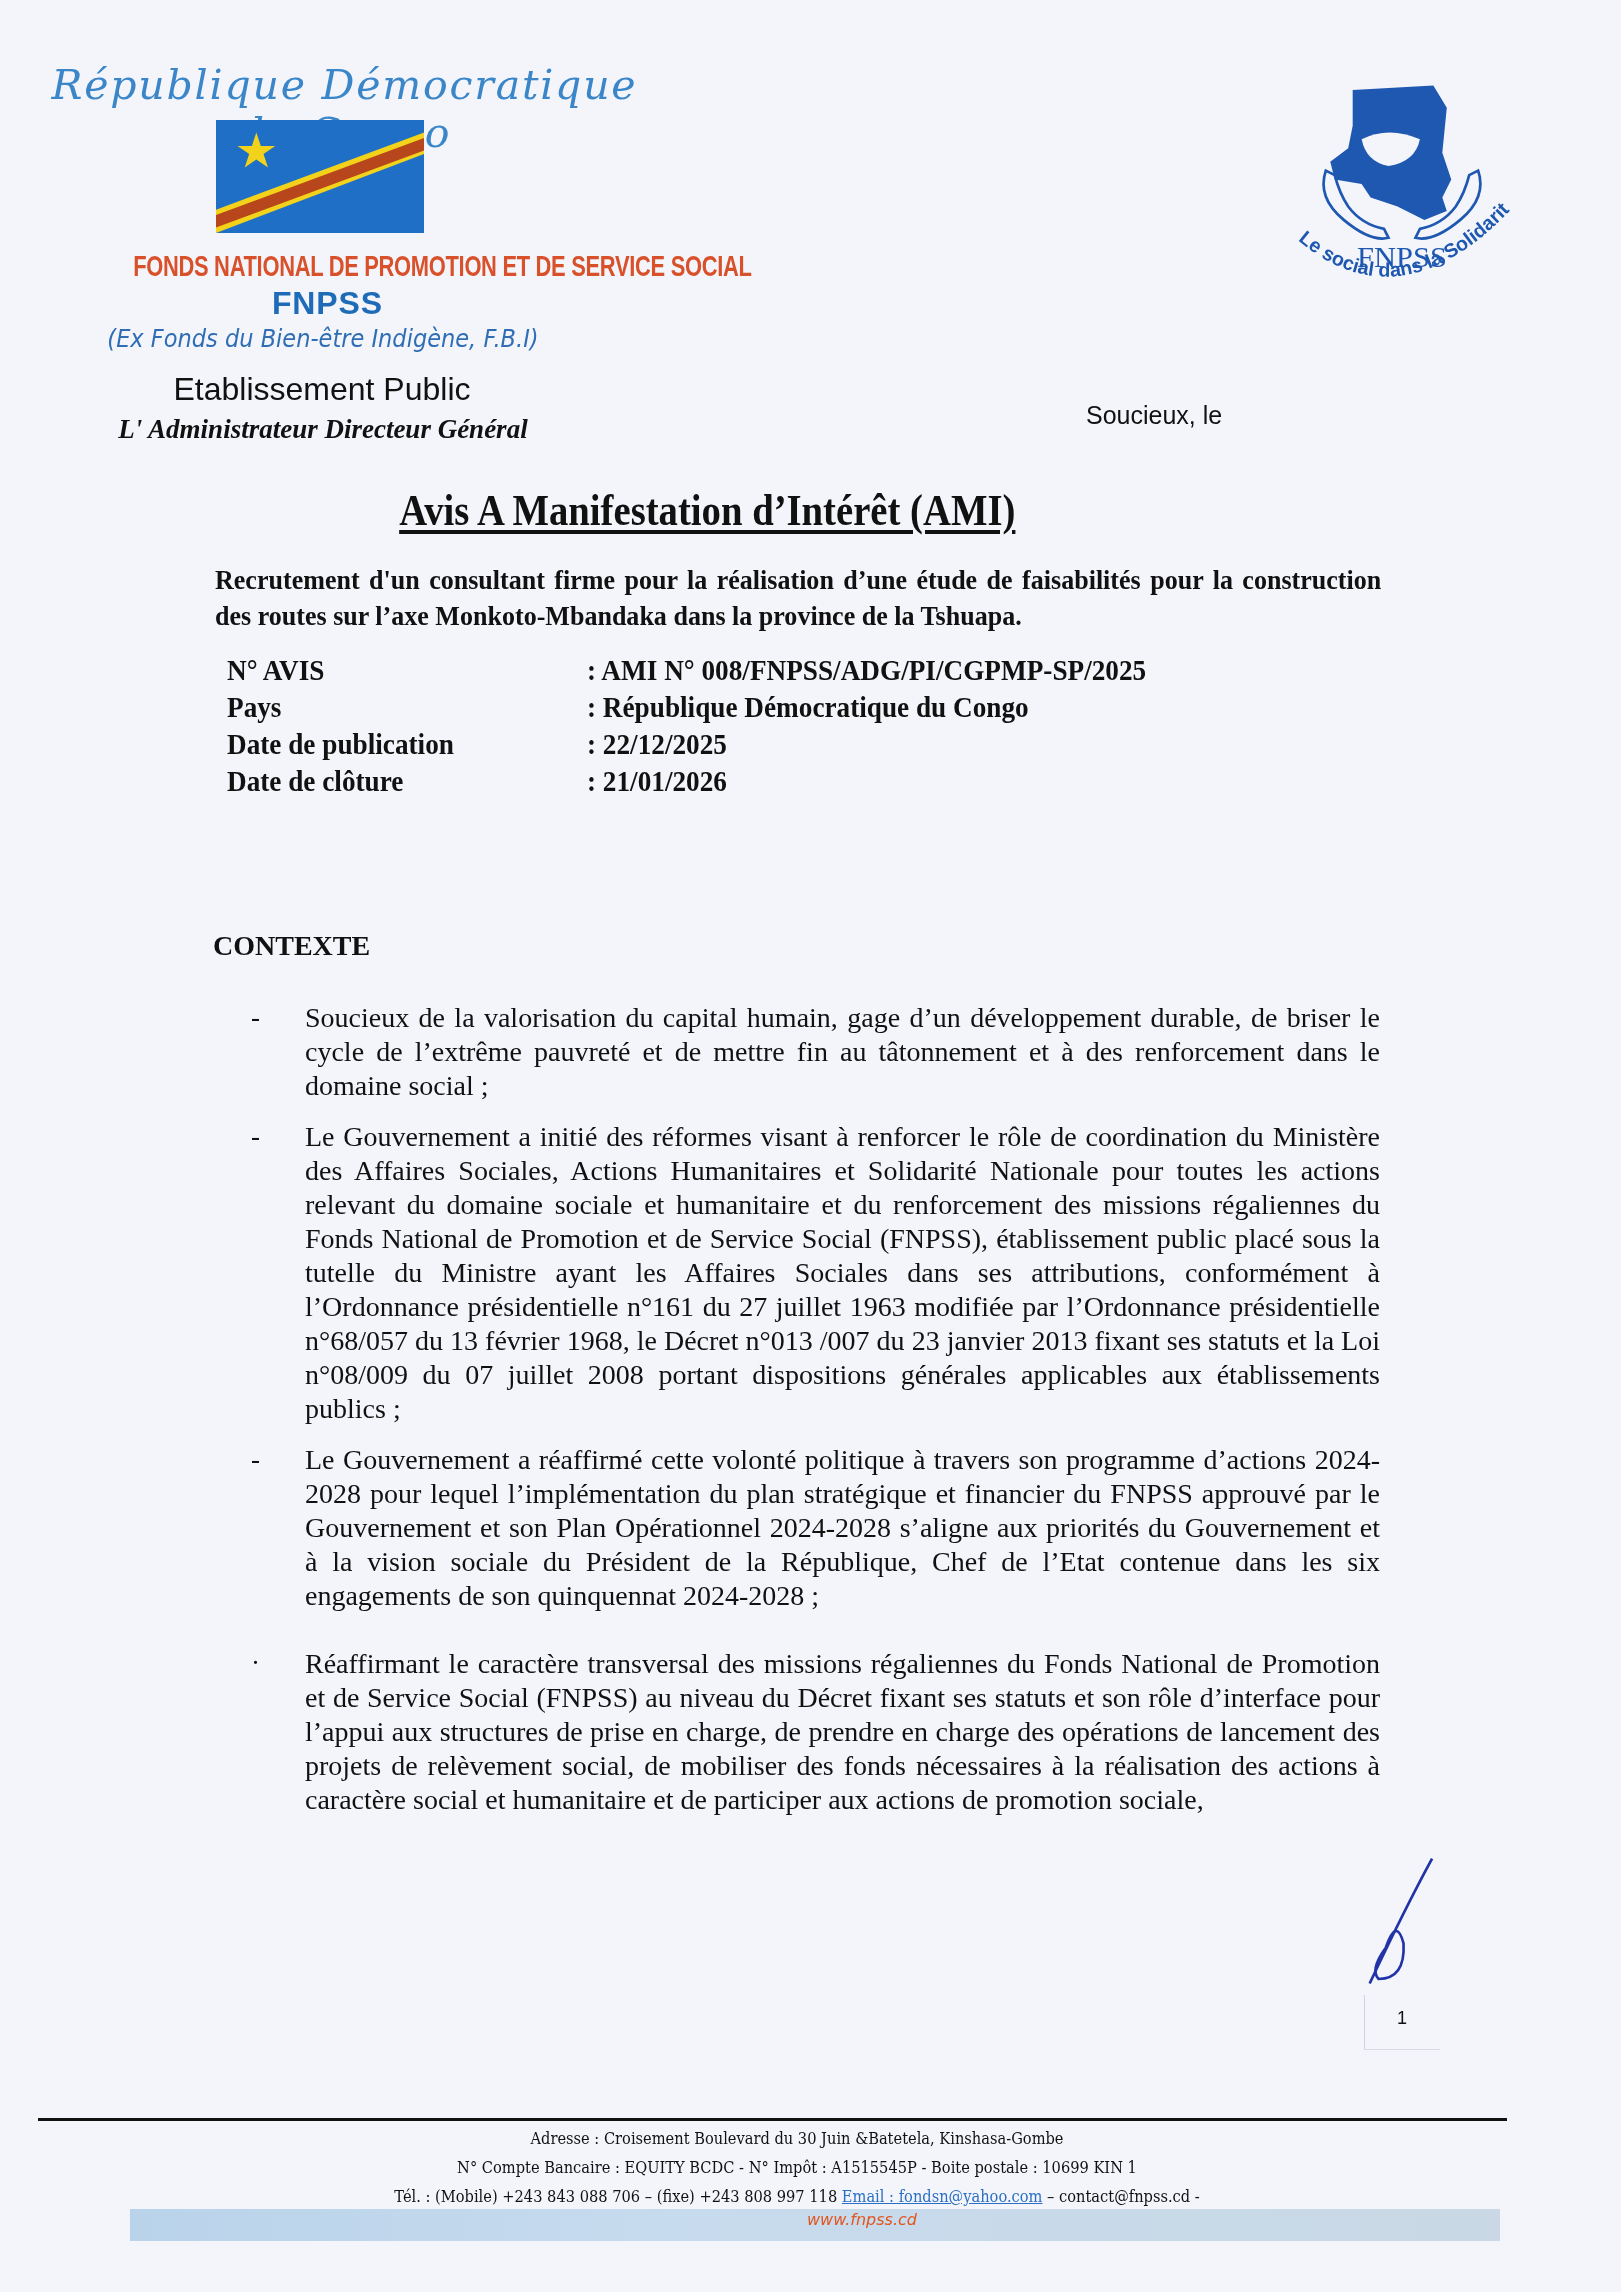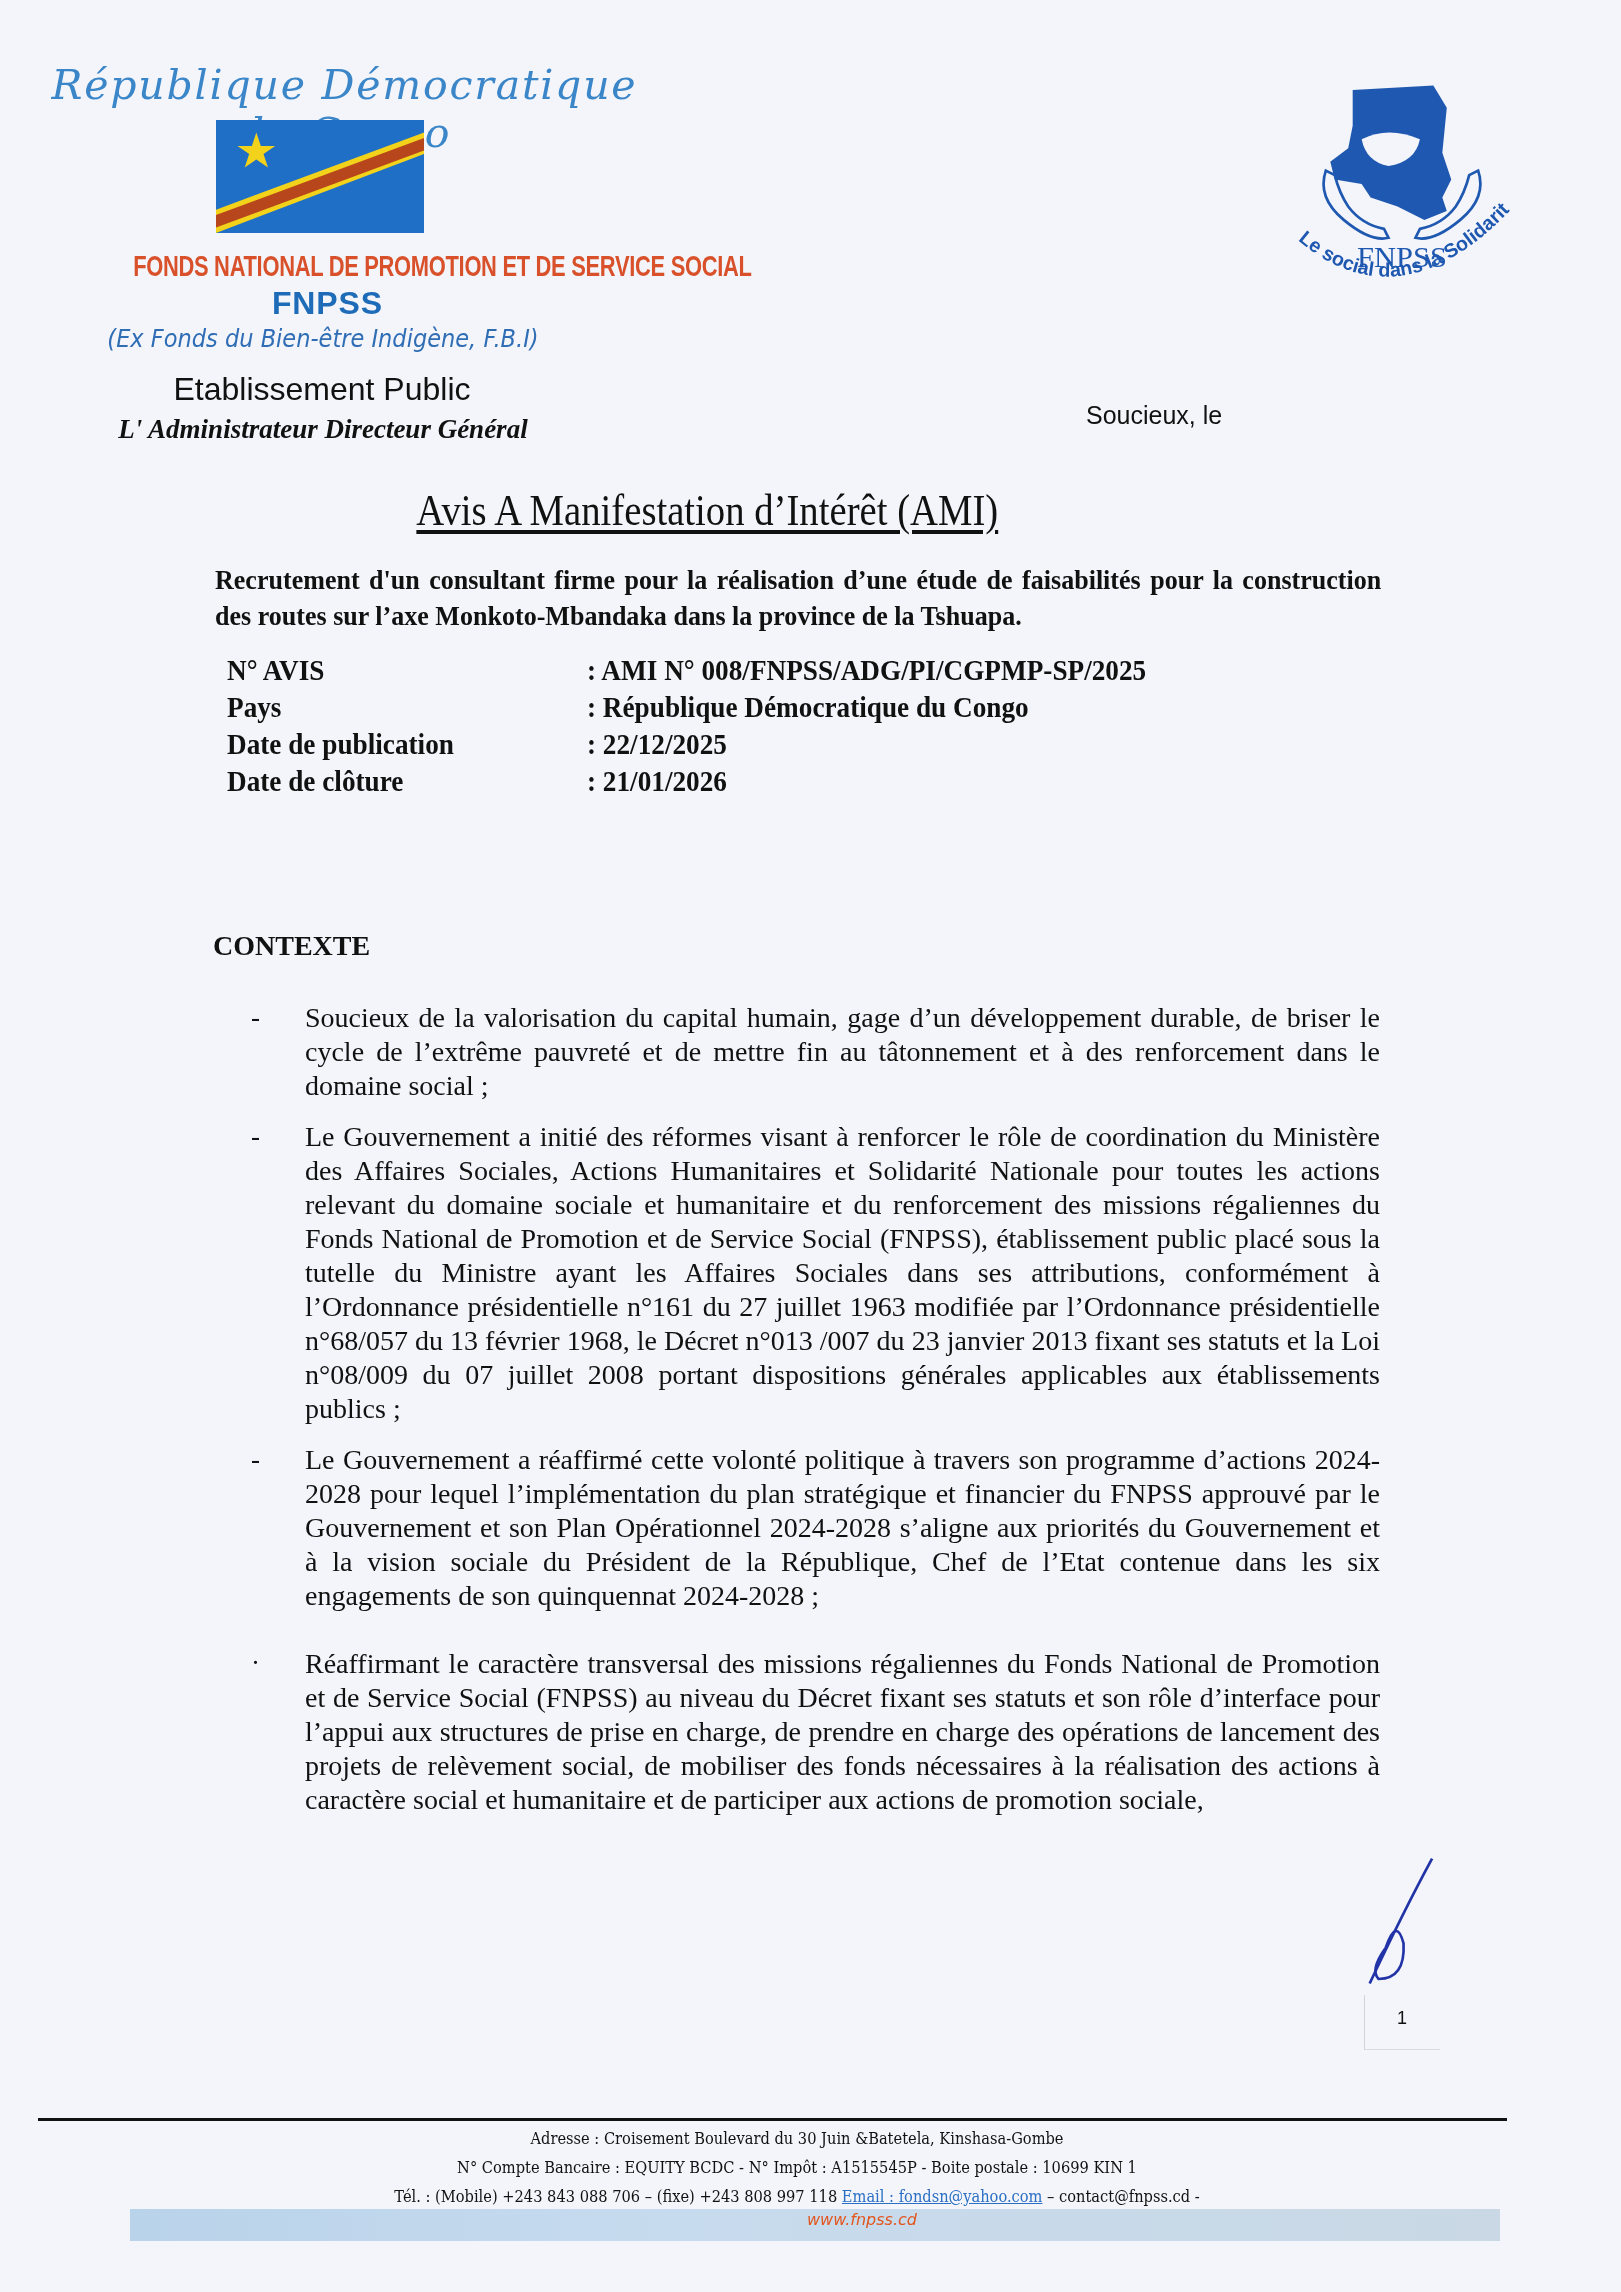--- a/index.html
+++ b/index.html
@@ -47,21 +47,21 @@
   
   .logo { left: 1263px; top: 72px; width: 269px; height: 242px; }
 
   .place-date {
     left: 1086px; top: 401px; font-family: "Liberation Sans", sans-serif;
     font-size: 25px; color: #111;
   }
 
   .doc-title {
     left: 206px; top: 484px; width: 1003px; text-align: center;
-    font-weight: normal; font-size: 45px; white-space: nowrap;
+    font-weight: bold; font-size: 45px; white-space: nowrap;
   }
   .doc-title span { text-decoration: underline; text-decoration-thickness: 3.6px; text-underline-offset: 5.4px; transform: scaleX(0.86); display: inline-block; }
   .subtitle {
     left: 215px; top: 562px; width: 1164px; font-weight: bold; font-size: 28px;
     line-height: 36px; text-align: justify; transform: scaleX(0.93); transform-origin: left;
     width: 1254px;
   }
 
   .info-table { left: 227px; top: 652px; }
   .info-row { display: flex; font-weight: bold; font-size: 29.6px; line-height: 37px; height: 37px; }

